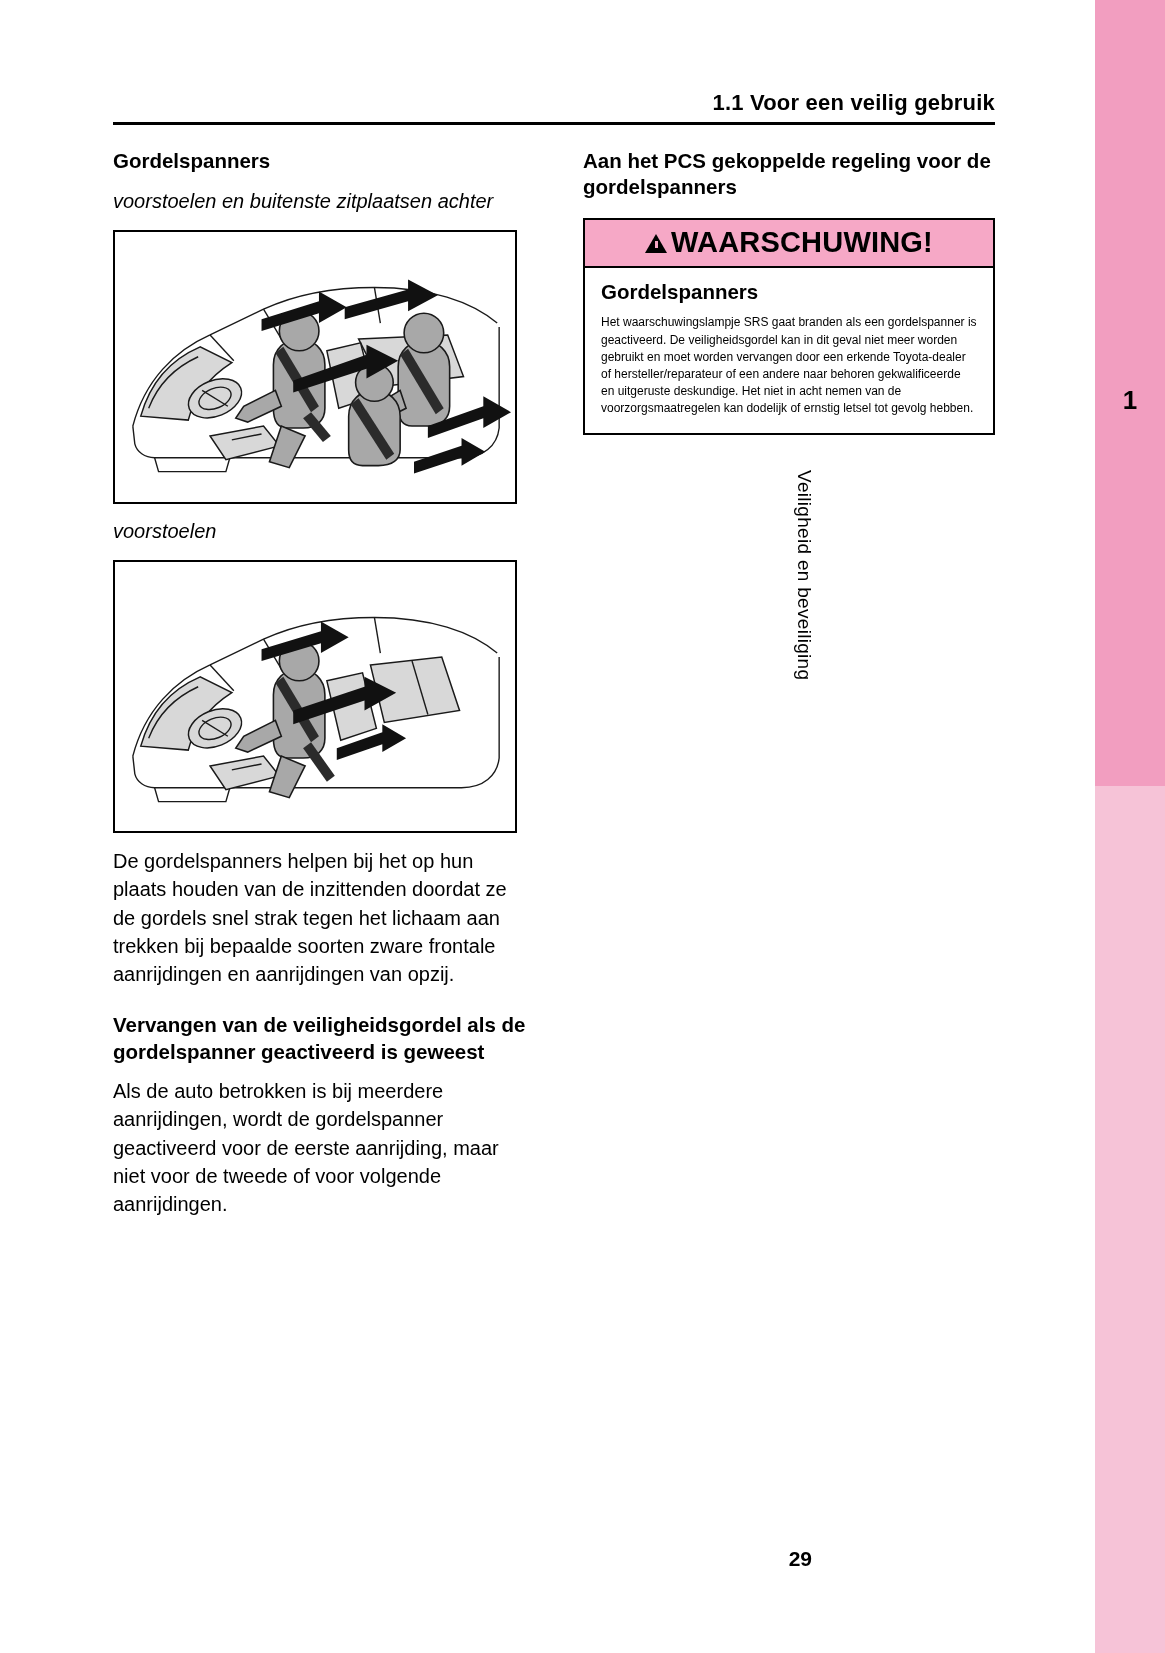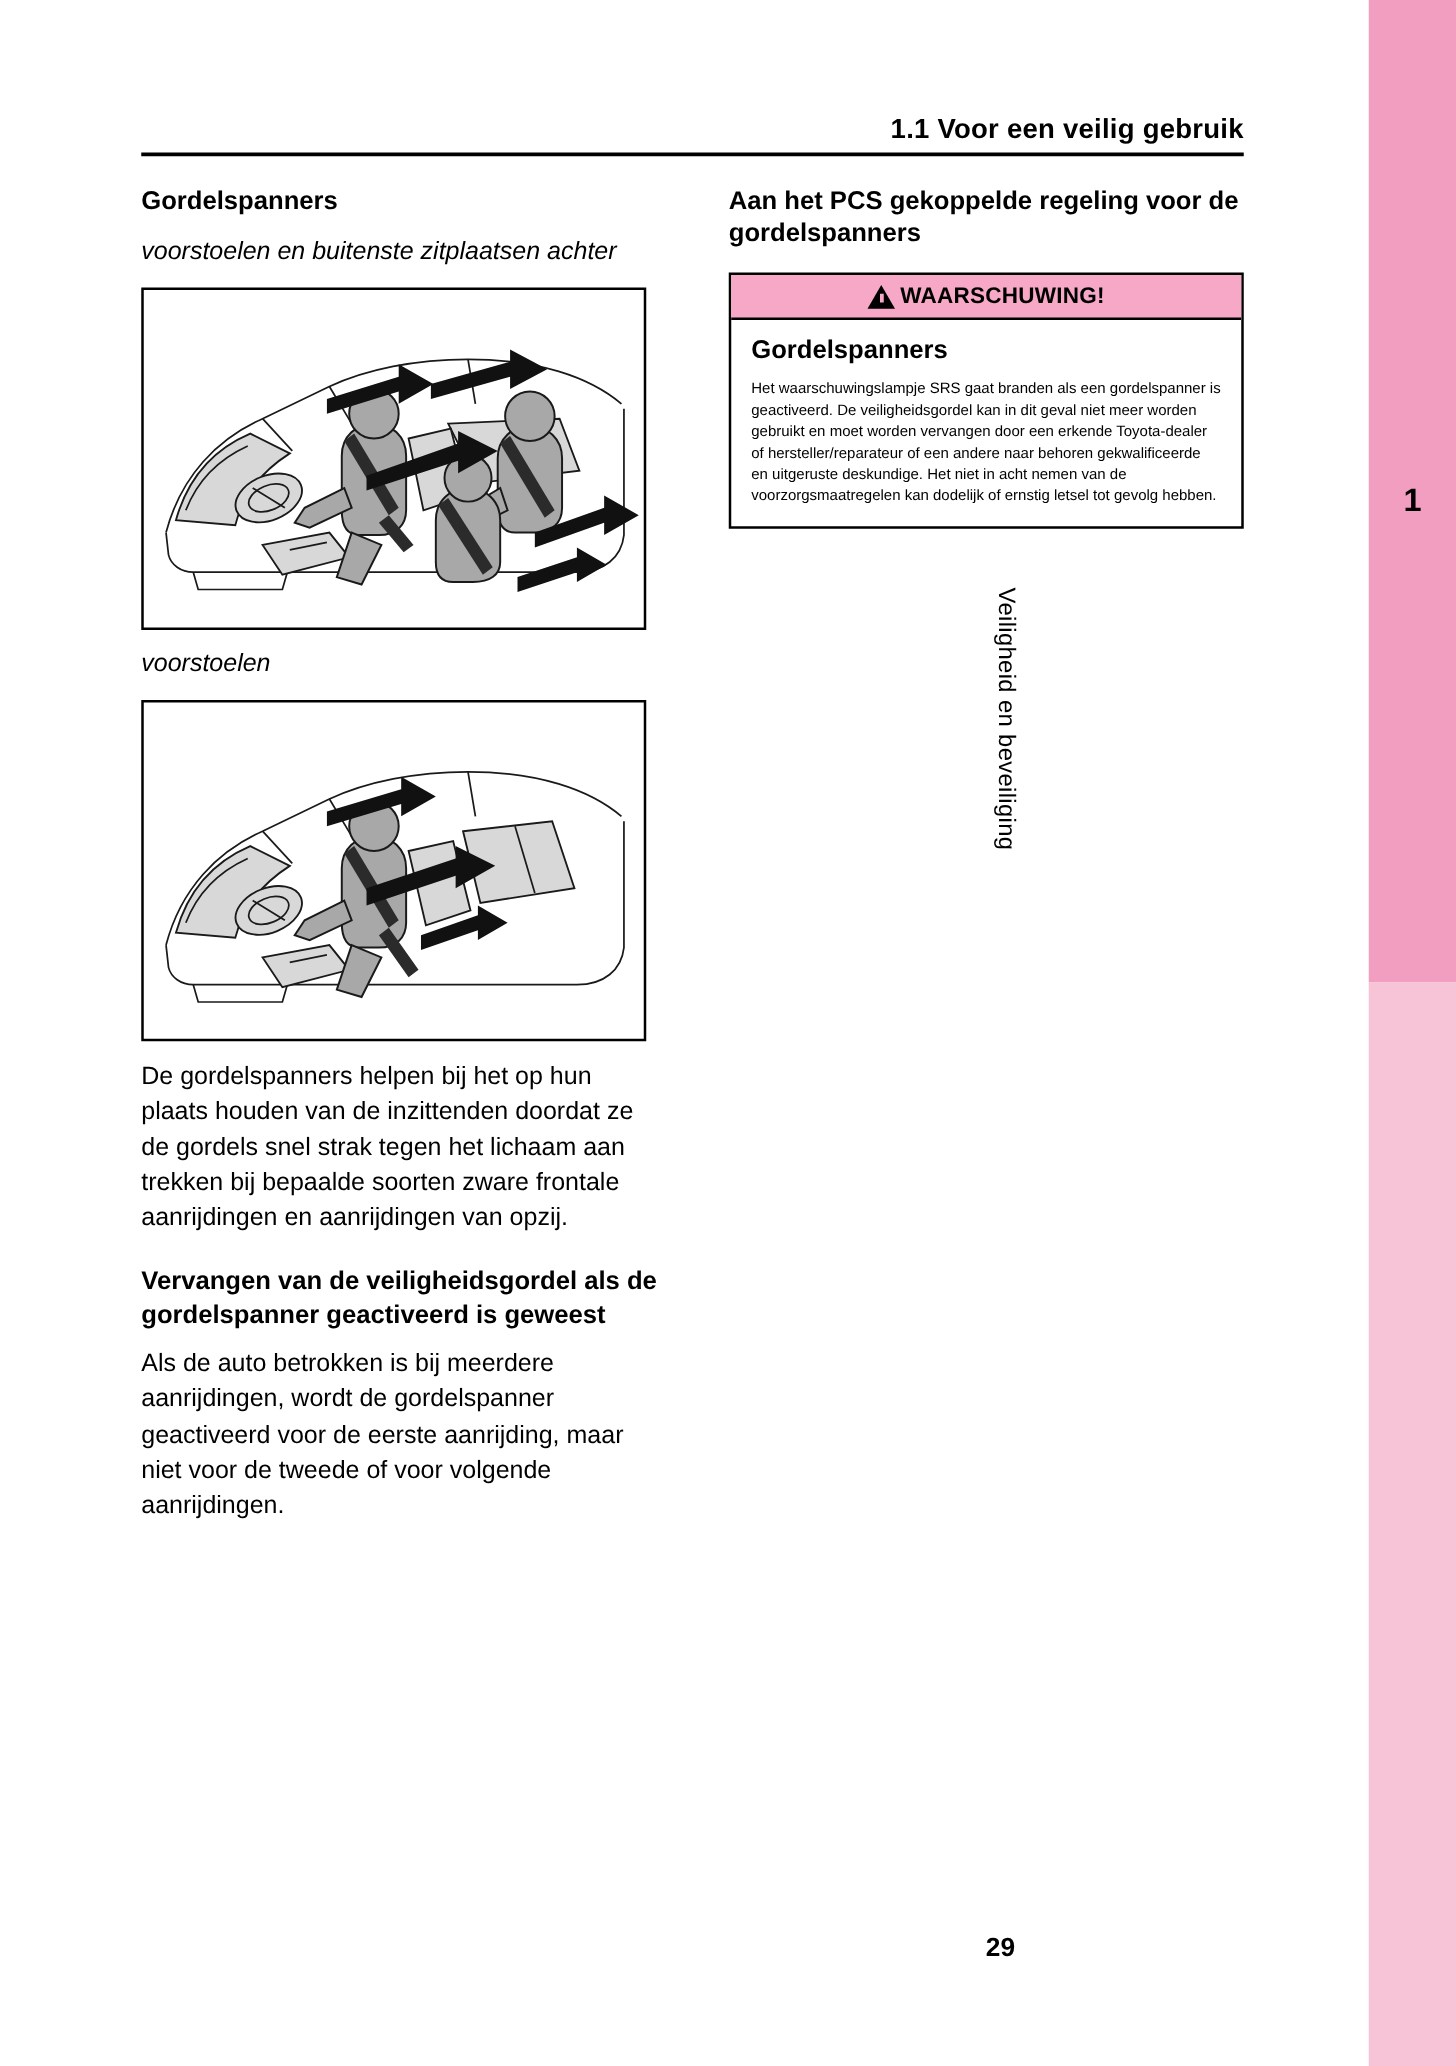--- a/index.html
+++ b/index.html
@@ -131,21 +131,21 @@
   #warning-box {
     border: 2px solid #000;
     box-sizing: border-box;
     margin-top: 18px;
   }
   #warning-head {
     background: #f6a8c6;
     border-bottom: 2px solid #000;
     padding: 6px 0 7px 0;
     text-align: center;
-    font-size: 18px;
+    font-size: 29px;
     font-weight: bold;
     letter-spacing: 0.2px;
     display: flex;
     align-items: center;
     justify-content: center;
     gap: 4px;
   }
   #warning-head .tri {
     display: inline-block;
     width: 0; height: 0;

